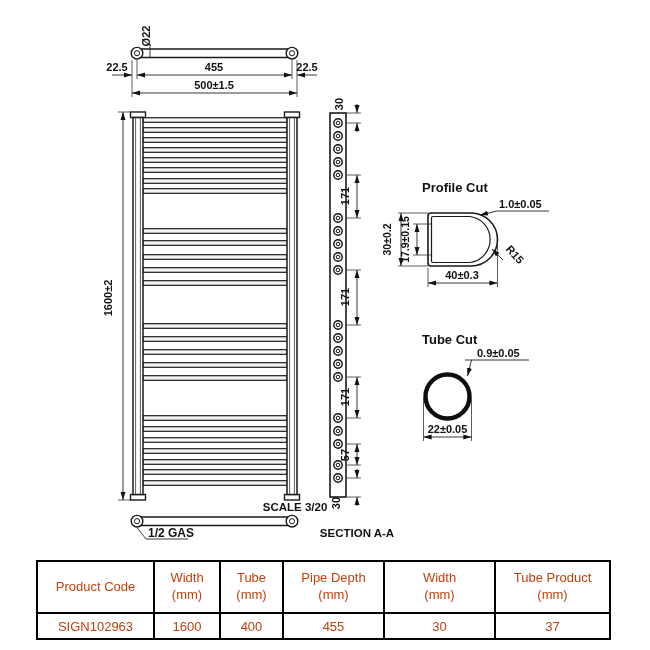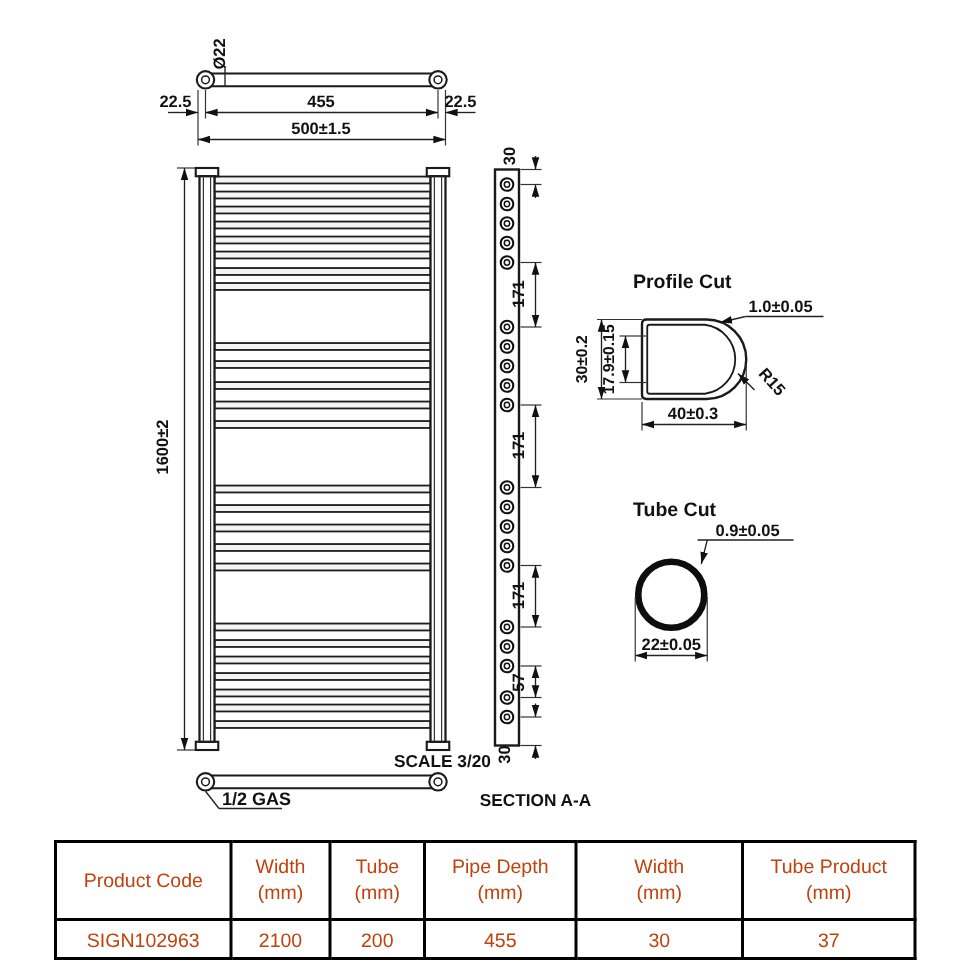--- a/index.html
+++ b/index.html
@@ -275,21 +275,21 @@
           </th>
       <th>
             <span class="hline">Tube Product</span>
             <span class="hline">(mm)</span>
           </th>
     </tr>
   </thead>
   <tbody>
     <tr>
       <td>SIGN102963</td>
-      <td>2100</td>
-      <td>200</td>
+      <td>1600</td>
+      <td>400</td>
       <td>455</td>
       <td>30</td>
       <td>37</td>
     </tr>
   </tbody>
 </table>
 </div>
 
 </body></html>

